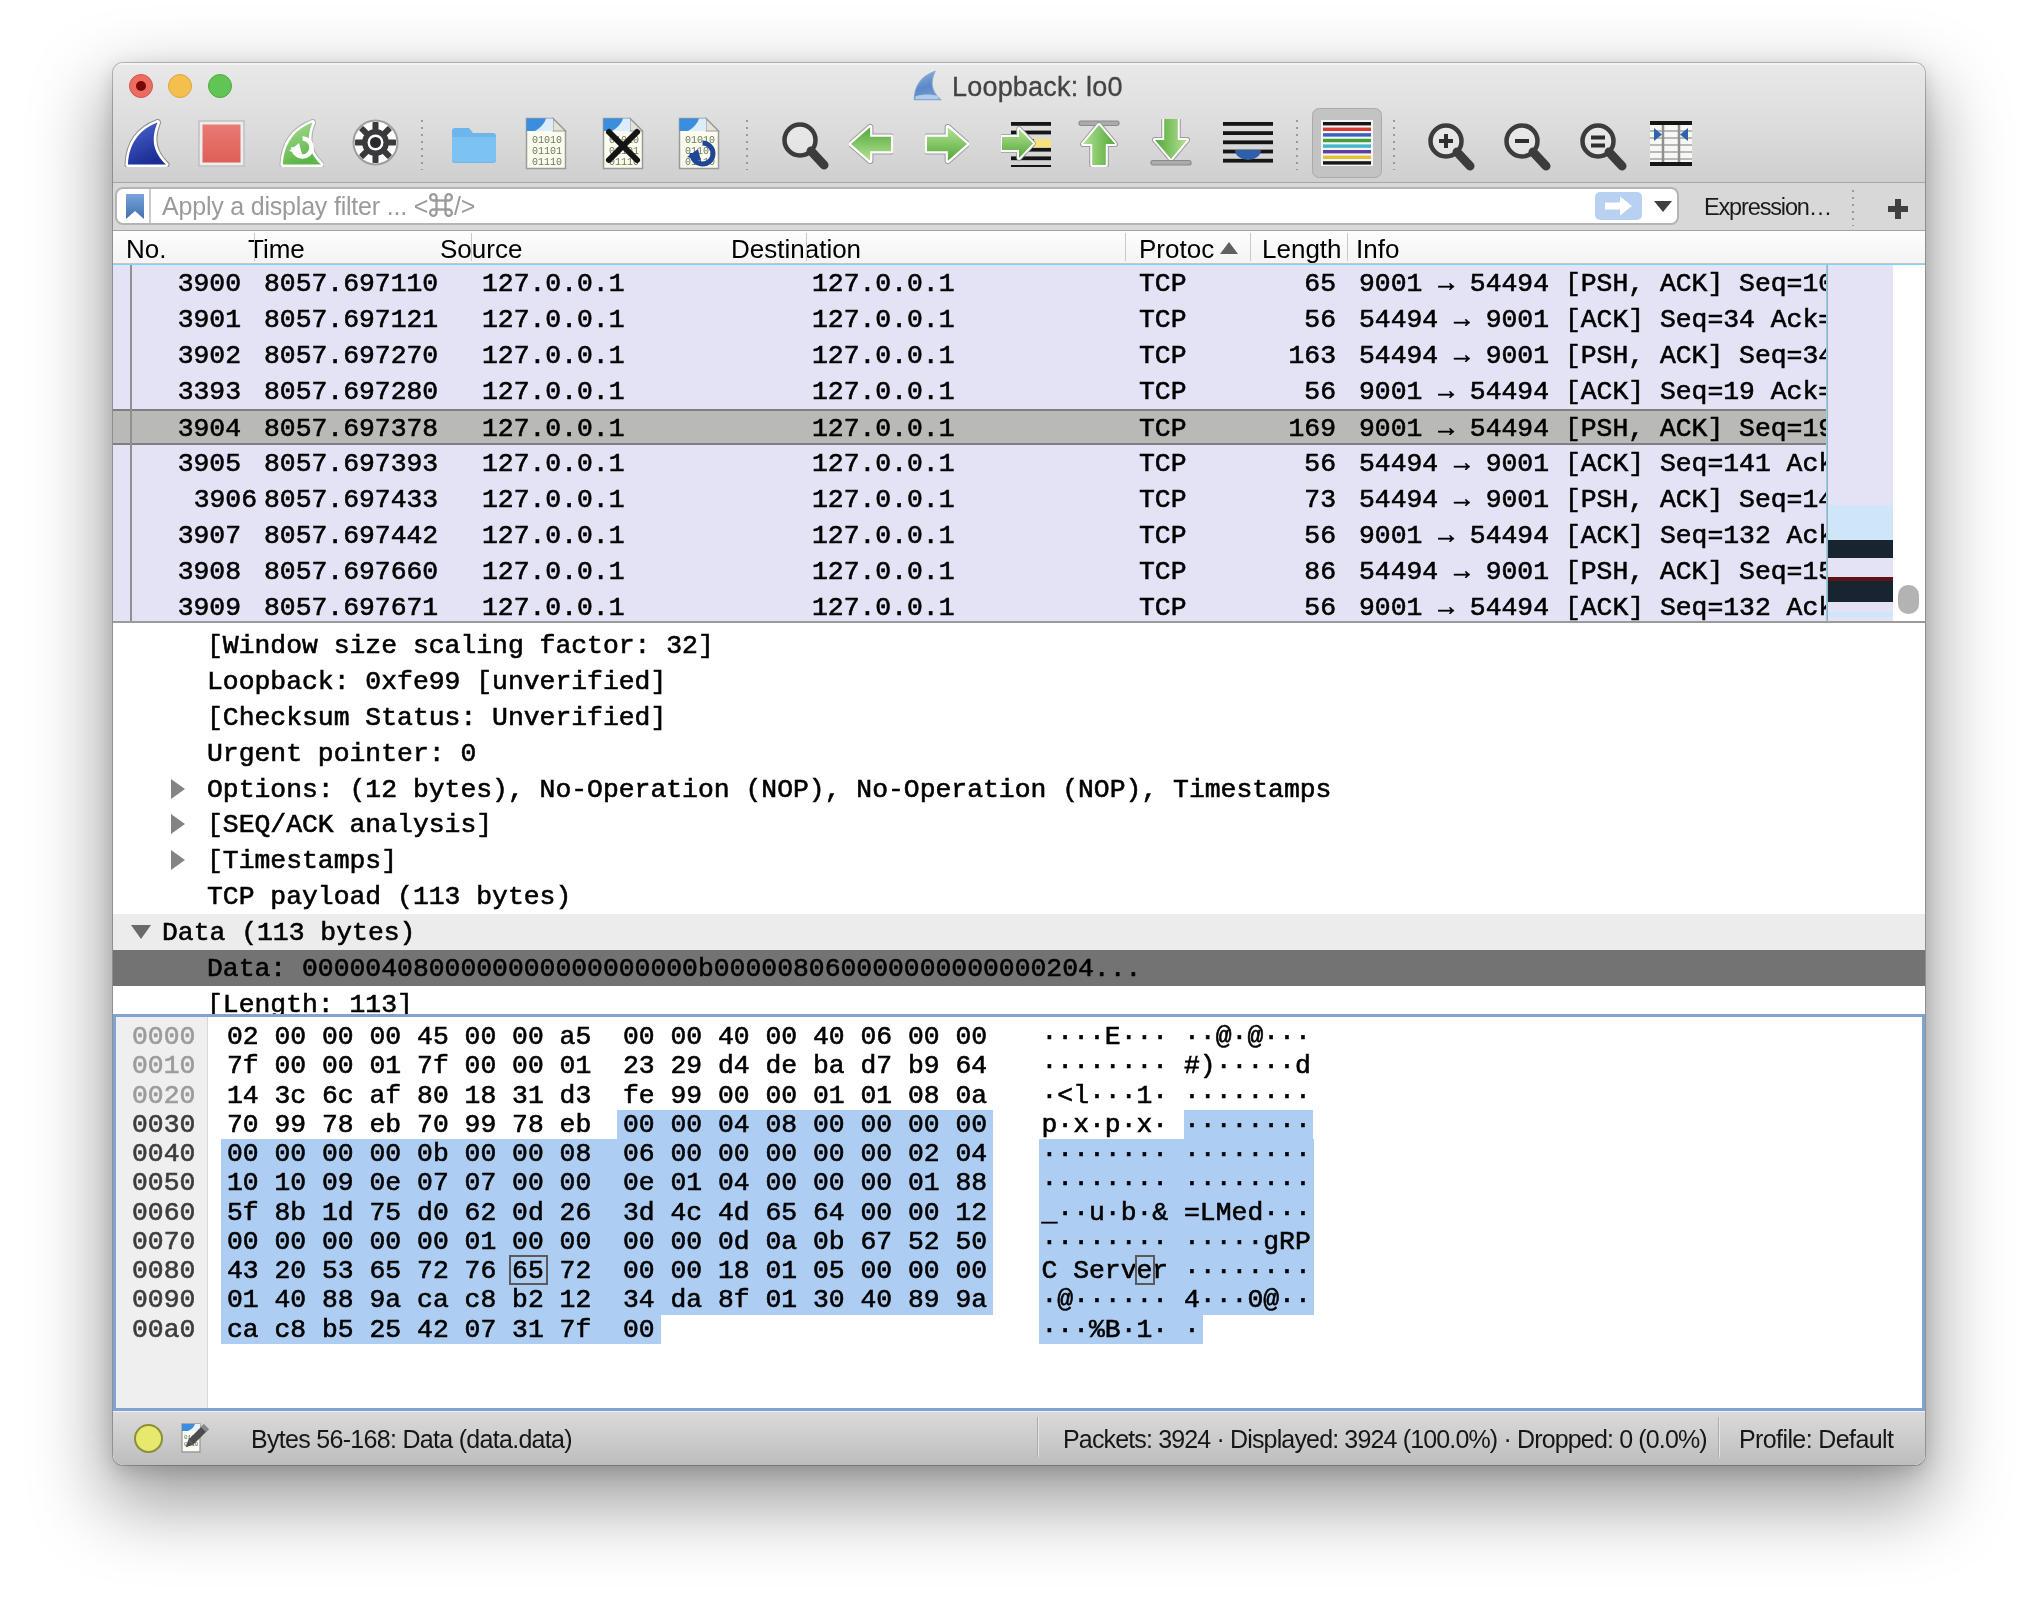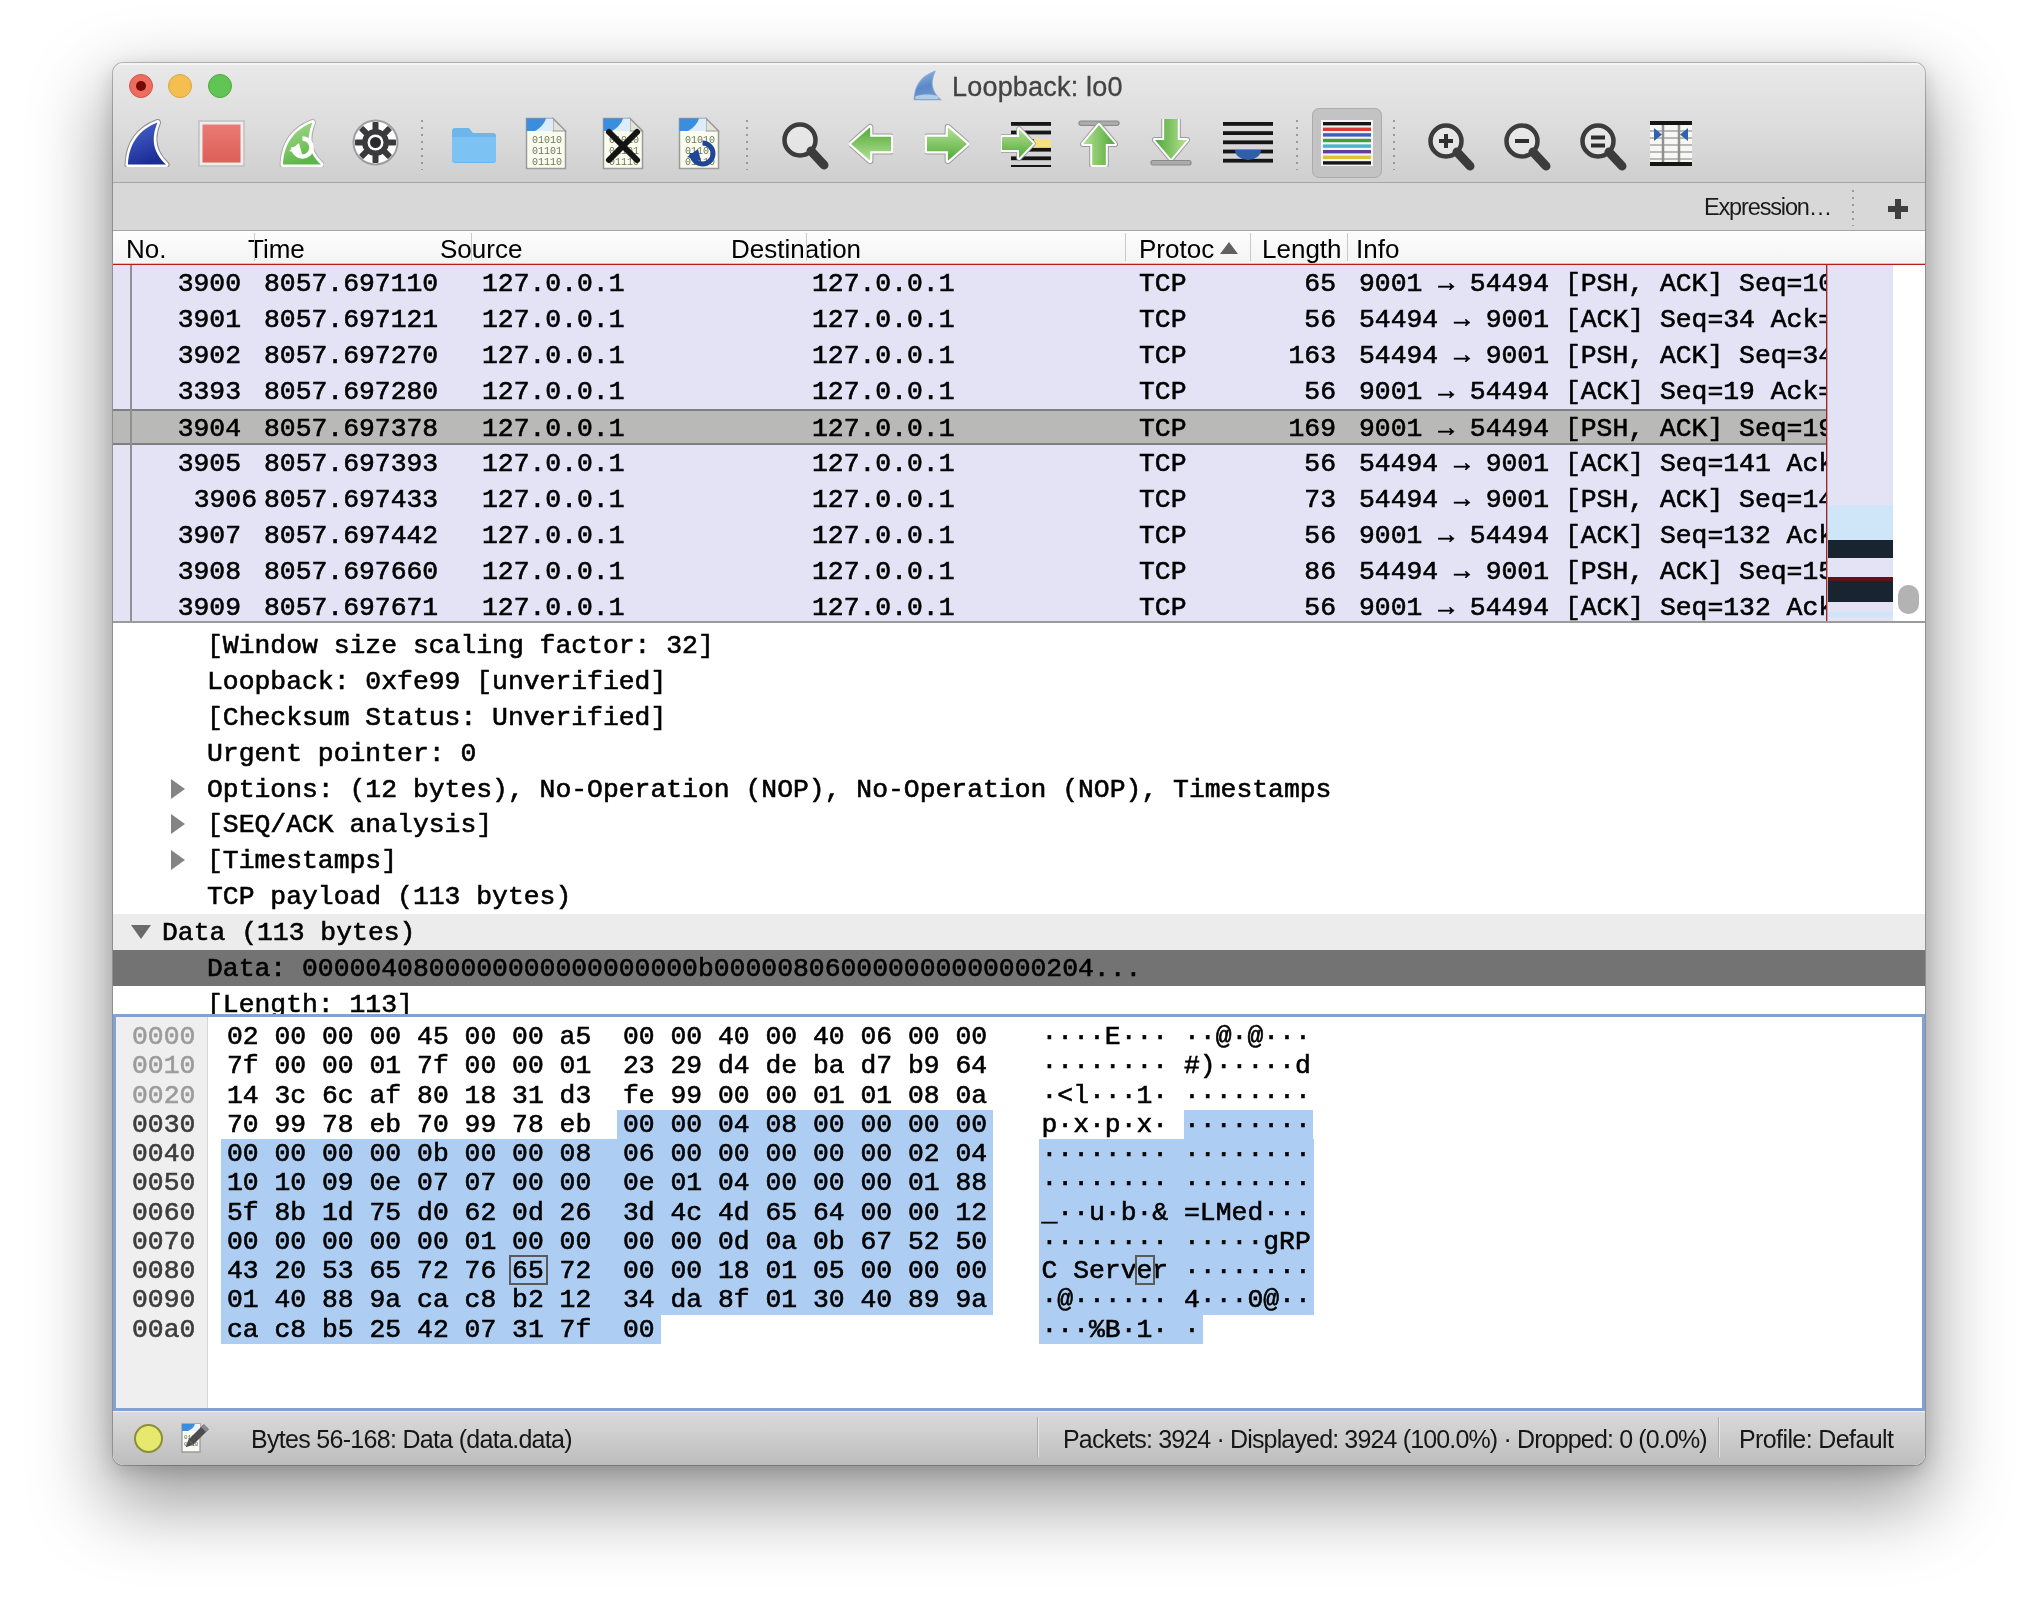--- a/index.html
+++ b/index.html
@@ -35,21 +35,21 @@
   background-image:repeating-linear-gradient(#999999 0 2px, transparent 2px 7px); }
 #fplus { position:absolute; left:1775px; top:16px; width:20px; height:20px; }
 #fplus::before { content:""; position:absolute; left:0; top:7px; width:20px; height:6px; background:#3f3f3f; }
 #fplus::after { content:""; position:absolute; left:7px; top:0; width:6px; height:20px; background:#3f3f3f; }
 #colhead { position:absolute; left:0; top:168px; width:1812px; height:33px;
   background:linear-gradient(#fdfdfd,#f4f4f4); border-bottom:1px solid #c6c6c6; }
 #colhead .lbl { position:absolute; top:3px; font-size:26px; color:#000; white-space:nowrap; }
 #colhead .csep { position:absolute; top:2px; width:1px; height:28px; background:#c9c9c9; }
 #sortarrow { position:absolute; left:1107px; top:11px; width:0; height:0;
   border-left:9px solid transparent; border-right:9px solid transparent; border-bottom:12px solid #606060; }
-#packets { position:absolute; left:0; top:201px; width:1910px; height:359px; background:#b91c1c; overflow:hidden; }
+#packets { position:absolute; left:0; top:201px; width:1910px; height:359px; background:#7dd3fc; overflow:hidden; }
 .prow { position:absolute; left:0; width:1713px; height:36px; background:#e4e3f6; overflow:hidden; }
 .prow span { position:absolute; top:4px; }
 .prow .no { width:128px; text-align:right; }
 .psel { background:#b9b9b7; border-top:2px solid #7f7f7f; border-bottom:2px solid #7f7f7f; }
 .psel span { top:3px; }
 #relline { position:absolute; left:17px; top:1px; width:2px; height:356px; background:#909090; }
 #plbottom { position:absolute; left:0; top:357px; width:1812px; height:2px; background:#9b9b9b; }
 #minimap { position:absolute; left:1714px; top:1px; width:66px; height:356px; background:#e4e3f6; border-left:1px solid #ababab; }
 #minimap div { position:absolute; left:0px; width:65px; }
 #pscroll { position:absolute; left:1780px; top:1px; width:32px; height:356px; background:#ffffff; }
@@ -288,20 +288,37 @@
         <rect x="2" y="43" width="42" height="4" fill="#161616"></rect>
         <path d="M6,9 l8,6.5 l-8,6.5 Z" fill="#2f63ad"></path>
         <path d="M40,9 l-8,6.5 l8,6.5 Z" fill="#2f63ad"></path>
       </svg>
     <div class="tsep" style="left:308px"></div>
     <div class="tsep" style="left:633px"></div>
     <div class="tsep" style="left:1183px"></div>
     <div class="tsep" style="left:1280px"></div>
   </div>
   <div id="filterbar">
+    <div id="finput">
+      <div id="fbook">
+          <svg width="20" height="27" viewBox="0 0 20 27" style="position:absolute;left:8px;top:4px">
+            <path d="M1,1 h18 v25 l-9,-8 l-9,8 Z" fill="url(#gbook)"></path>
+          </svg>
+        </div>
+      <div id="fplace">Apply a display filter ... &lt;<svg width="26" height="26" viewBox="0 0 26 26" style="vertical-align:-3px">
+            <g fill="none" stroke="#9a9a9a" stroke-width="2.3">
+              <rect x="8.5" y="8.5" width="9" height="9"></rect>
+              <path d="M8.5 8.5 V5.8 A3.2 3.2 0 1 0 5.3 8.5 Z M17.5 8.5 H20.2 A3.2 3.2 0 1 0 17.5 5.3 Z M17.5 17.5 V20.2 A3.2 3.2 0 1 0 20.7 17.5 Z M8.5 17.5 H5.8 A3.2 3.2 0 1 0 8.5 20.7 Z"></path>
+            </g>
+          </svg>/&gt;</div>
+      <div id="fapply"><svg width="47" height="28" viewBox="0 0 47 28">
+            <path d="M10,10.5 H25 V4.5 L37,14 L25,23.5 V17.5 H10 Z" fill="#ffffff"></path>
+          </svg></div>
+      <div id="fdrop"></div>
+    </div>
     <div id="fexpr">Expression…</div>
     <div id="fsep"></div>
     <div id="fplus"></div>
   </div>
   <div id="colhead">
     <div class="lbl" style="left:13px">No.</div>
     <div class="lbl" style="left:135px">Time</div>
     <div class="lbl" style="left:327px">Source</div>
     <div class="lbl" style="left:618px">Destination</div>
     <div class="lbl" style="left:1026px; width:76px; overflow:hidden;">Protocol</div>

